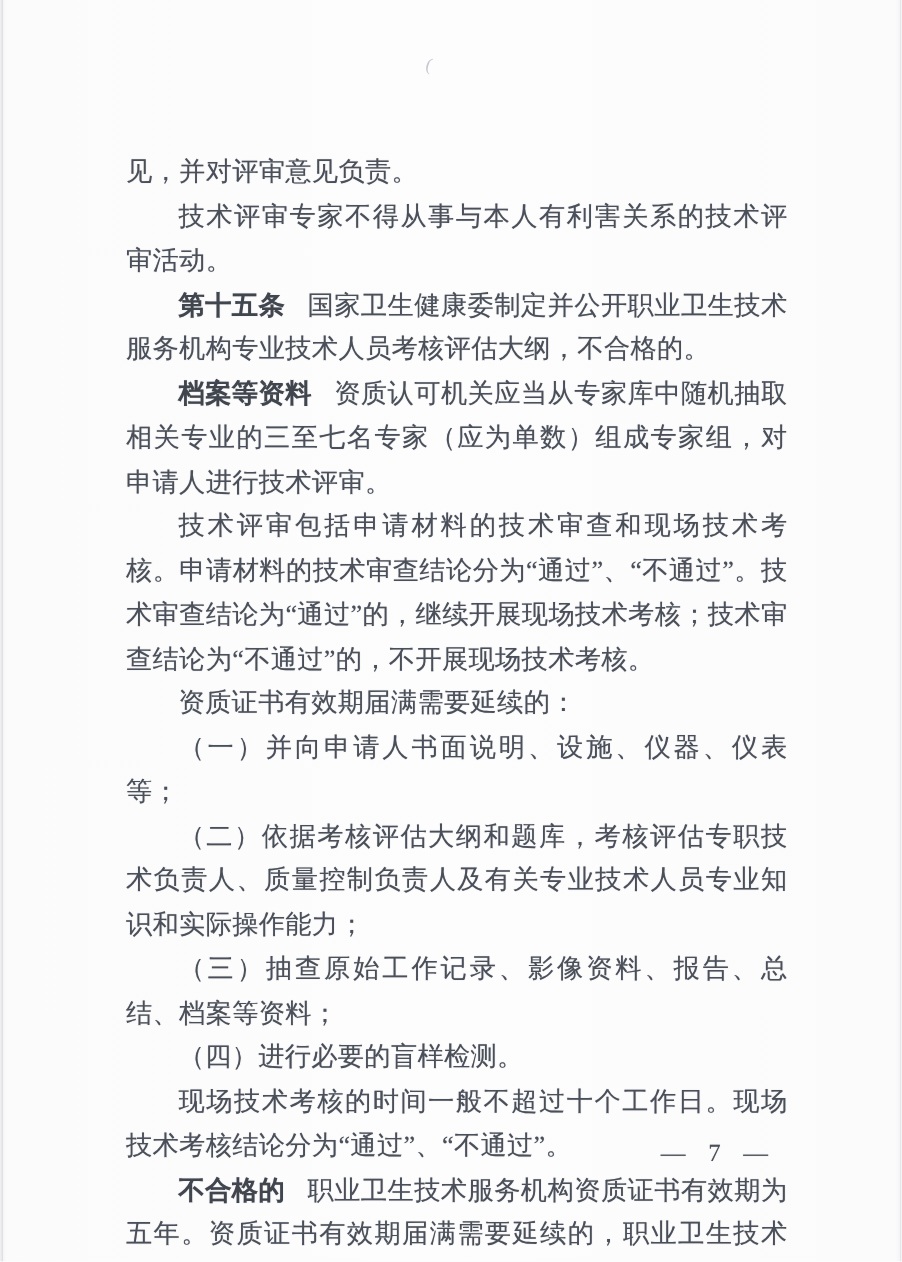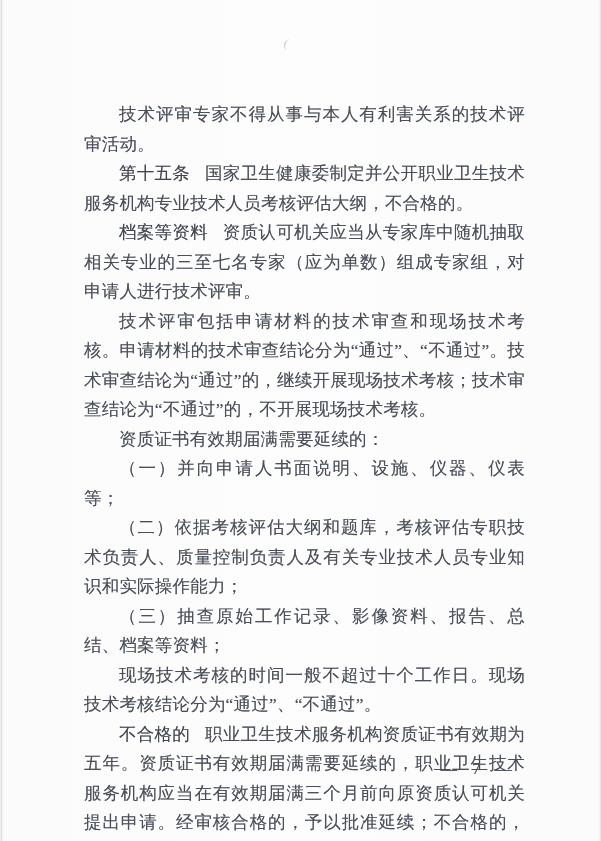--- a/index.html
+++ b/index.html
@@ -55,21 +55,21 @@
     letter-spacing: 0.2px;
     text-shadow: 0 0 0.6px rgba(74, 79, 89, 0.45);
   }
   .para {
     margin: 0;
   }
   .para.indent {
     text-indent: 2em;
   }
   .article {
-    font-weight: normal;
+    font-weight: bold;
     color: #40454e;
     margin-right: 0.85em;
   }
   .footer {
     position: absolute;
     top: 759px;
     right: 88px;
     color: #4a4f59;
     font-size: 16.5px;
     letter-spacing: 1px;
@@ -79,26 +79,28 @@
 </style>
 </head>
 <body>
 
 <div class="page">
   <div class="scan-edge-left"></div>
   <div class="scan-edge-right"></div>
   <div class="stray-mark">(</div>
 
   <div class="content" id="doc-body">
+      <p class="para"><span>见，并对评审意见负责。</span></p>
       <p class="para indent"><span>技术评审专家不得从事与本人有利害关系的技术评审活动。</span></p>
       <p class="para indent"><span class="article">第十五条</span><span>国家卫生健康委制定并公开职业卫生技术服务机构专业技术人员考核评估大纲，不合格的。</span></p>
       <p class="para indent"><span class="article">档案等资料</span><span>资质认可机关应当从专家库中随机抽取相关专业的三至七名专家（应为单数）组成专家组，对申请人进行技术评审。</span></p>
       <p class="para indent"><span>技术评审包括申请材料的技术审查和现场技术考核。申请材料的技术审查结论分为“通过”、“不通过”。技术审查结论为“通过”的，继续开展现场技术考核；技术审查结论为“不通过”的，不开展现场技术考核。</span></p>
       <p class="para indent"><span>资质证书有效期届满需要延续的：</span></p>
       <p class="para indent"><span>（一）并向申请人书面说明、设施、仪器、仪表等；</span></p>
       <p class="para indent"><span>（二）依据考核评估大纲和题库，考核评估专职技术负责人、质量控制负责人及有关专业技术人员专业知识和实际操作能力；</span></p>
       <p class="para indent"><span>（三）抽查原始工作记录、影像资料、报告、总结、档案等资料；</span></p>
+      <p class="para indent"><span>（四）进行必要的盲样检测。</span></p>
       <p class="para indent"><span>现场技术考核的时间一般不超过十个工作日。现场技术考核结论分为“通过”、“不通过”。</span></p>
       <p class="para indent"><span class="article">不合格的</span><span>职业卫生技术服务机构资质证书有效期为五年。资质证书有效期届满需要延续的，职业卫生技术服务机构应当在有效期届满三个月前向原资质认可机关提出申请。经审核合格的，予以批准延续；不合格的，不予批准延续，并向申请人书面说明</span></p>
     </div>
 
   <div class="footer">— 7 —</div>
 </div>
 
 </body></html>

